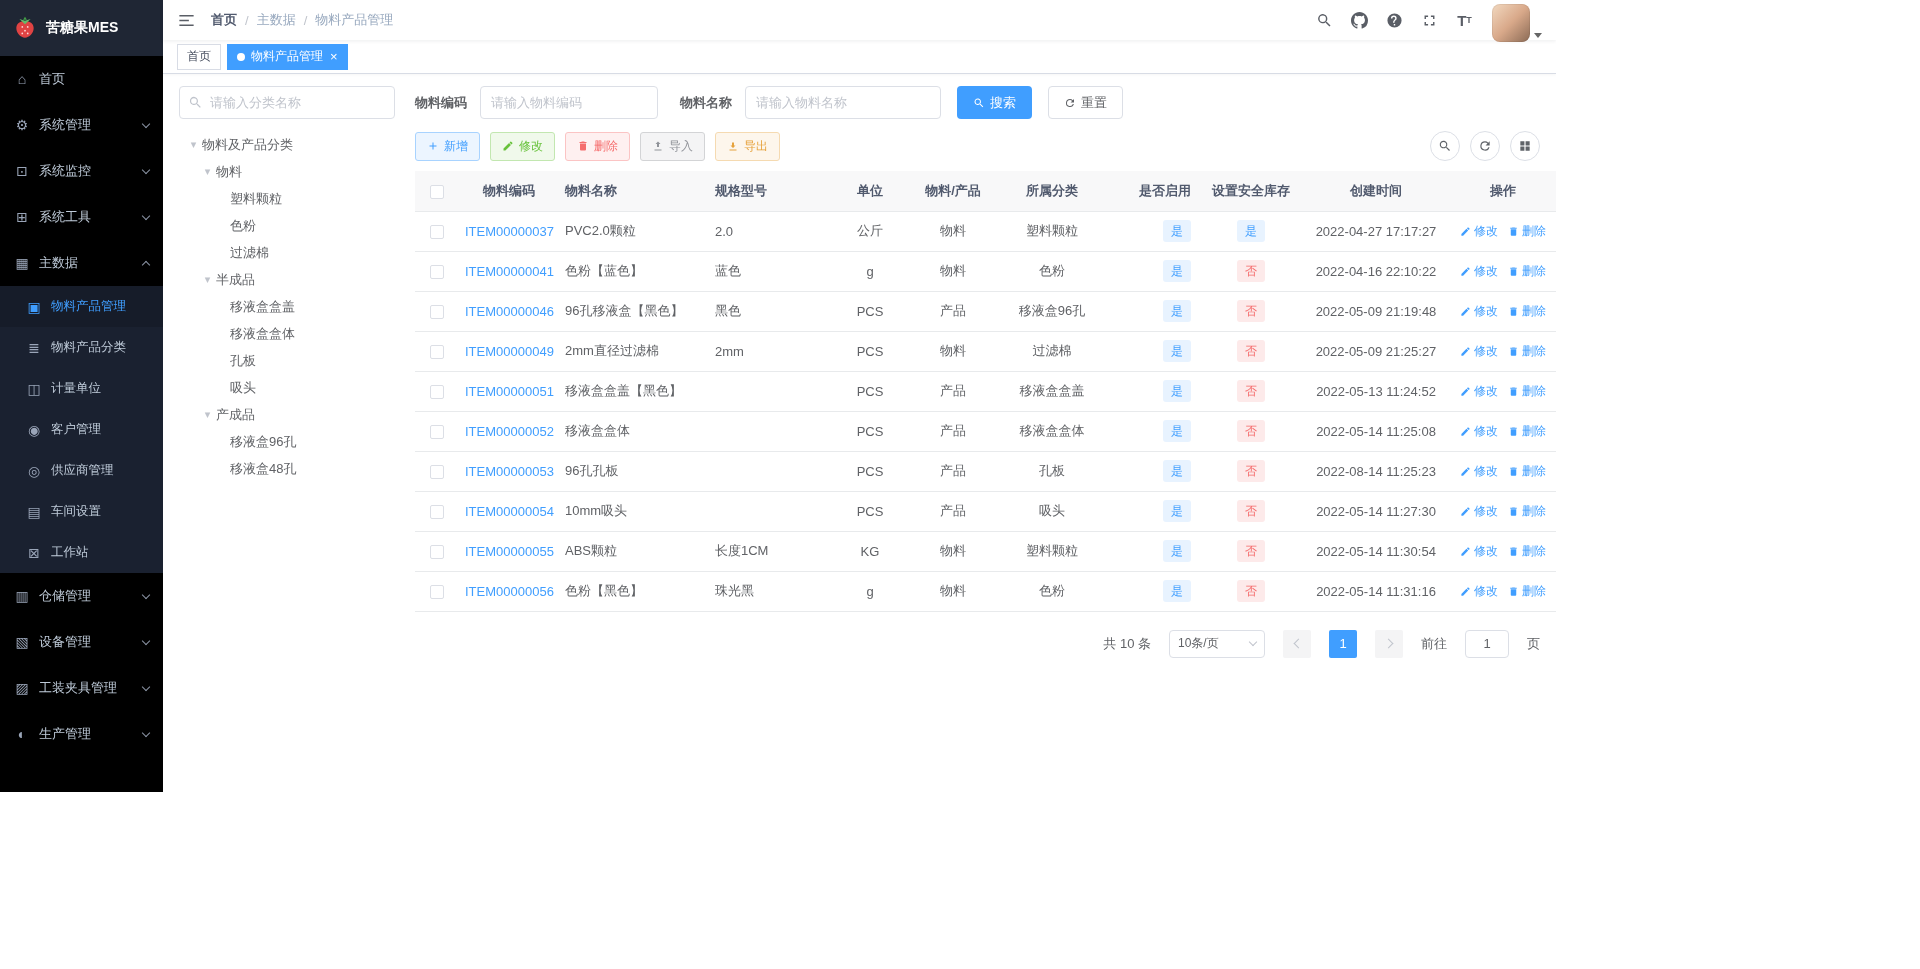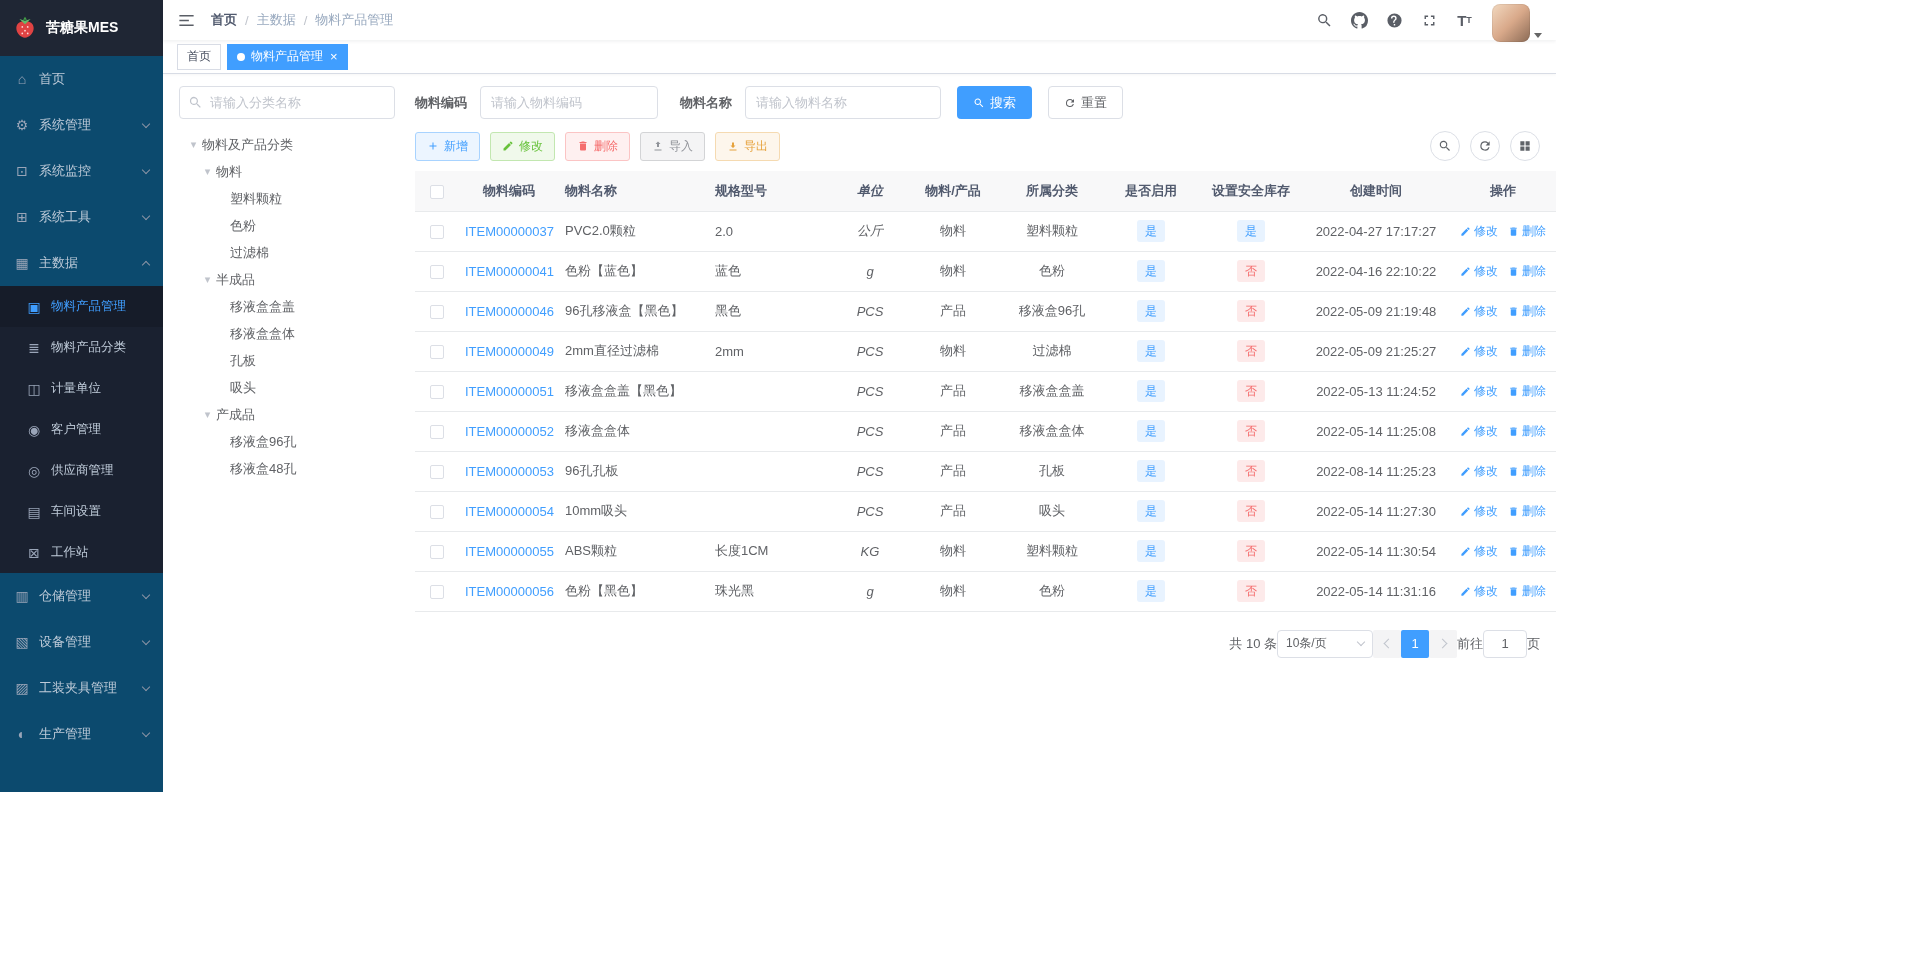--- a/index.html
+++ b/index.html
@@ -3,21 +3,21 @@
 <meta charset="utf-8">
 <style>
   *{box-sizing:border-box;margin:0;padding:0;}
   html,body{background:#fff;}
   body{font-family:"Liberation Sans","DejaVu Sans",sans-serif;color:#303133;}
   :root{--accent:#409eff;--success:#67c23a;--danger:#f56c6c;--warning:#e6a23c;}
 
   .app{width:1556px;height:792px;display:flex;overflow:hidden;background:#fff;}
 
   
-  .sidebar{width:163px;flex-shrink:0;background:#0c4a6e;display:flex;flex-direction:column;overflow:hidden;}
+  .sidebar{width:163px;flex-shrink:0;background:#000000;display:flex;flex-direction:column;overflow:hidden;}
   .logo{height:56px;display:flex;align-items:center;gap:8px;padding:0 12px;background:#1f2634;cursor:pointer;}
   .logo-title{color:#fff;font-size:14px;font-weight:bold;white-space:nowrap;}
   .menu{flex:1;font-size:13px;overflow:hidden;}
   .menu-item{height:46px;display:flex;align-items:center;gap:9px;padding:0 14px;color:#bfcbd9;cursor:pointer;white-space:nowrap;}
   .mi-icon{width:16px;text-align:center;font-size:14px;color:#9aa5b8;flex-shrink:0;}
   .mi-label{overflow:hidden;text-overflow:ellipsis;}
   .chev{margin-left:auto;width:6px;height:6px;border-right:1.5px solid #8b94a5;border-bottom:1.5px solid #8b94a5;transform:rotate(45deg);margin-top:-3px;flex-shrink:0;}
   .chev.up{transform:rotate(-135deg);margin-top:4px;}
   .submenu{background:#1a2130;}
   .submenu .menu-item{height:41px;padding-left:26px;font-size:12.5px;}
@@ -85,37 +85,37 @@
   .circle-btn svg{width:14px;height:14px;}
 
   table{width:100%;border-collapse:collapse;table-layout:fixed;}
   thead th{background:#f8f8f9;color:#515a6e;font-size:13px;font-weight:700;height:40px;border-bottom:1px solid #e8eaec;padding:0 6px;text-align:center;white-space:nowrap;overflow:hidden;}
   tbody td{height:40px;border-bottom:1px solid #e8eaec;font-size:13px;color:#606266;padding:0 6px;text-align:center;white-space:nowrap;overflow:hidden;}
   th.col-name,td.col-name,th.col-spec,td.col-spec{text-align:left;}
   .col-checkbox{width:44px;}
   .col-code{width:100px;}
   .col-name{width:150px;}
   .col-spec{width:124px;}
-  .col-unit{width:74px;font-style:italic;}
+  .col-unit{width:74px;}
   .col-type{width:92px;}
   .col-cat{width:106px;}
-  .col-enabled{width:92px;}
+  .col-enabled{width:92px;text-align:right;}
   .col-safety{width:108px;}
   .col-created{width:142px;}
   .col-ops{width:112px;}
   .cbx{display:inline-block;width:14px;height:14px;border:1px solid #dcdfe6;border-radius:2px;background:#fff;vertical-align:middle;cursor:pointer;}
   .code-link{color:var(--accent);cursor:pointer;}
   .badge{display:inline-block;min-width:28px;padding:5px 8px;border-radius:3px;font-size:12px;line-height:1;}
   .badge.yes{background:#e8f3ff;color:var(--accent);}
   .badge.no{background:#fdeaea;color:var(--danger);}
   .op-link{color:var(--accent);font-size:12px;cursor:pointer;display:inline-flex;align-items:center;gap:3px;margin:0 5px;}
   .op-link svg{width:11px;height:11px;}
 
   
-  .pagination{display:flex;align-items:center;justify-content:flex-end;gap:0;margin-top:18px;font-size:13px;color:#606266;}
+  .pagination{display:flex;align-items:center;justify-content:flex-end;gap:18px;margin-top:18px;font-size:13px;color:#606266;}
   .page-size{display:flex;align-items:center;justify-content:space-between;width:96px;height:28px;border:1px solid #dcdfe6;border-radius:4px;padding:0 8px;font-size:12px;color:#606266;cursor:pointer;background:#fff;}
   .chev-sm{width:6px;height:6px;border-right:1.2px solid #c0c4cc;border-bottom:1.2px solid #c0c4cc;transform:rotate(45deg);margin-top:-3px;}
   .pg-btn{width:28px;height:28px;border-radius:2px;background:#f4f4f5;color:#c0c4cc;display:flex;align-items:center;justify-content:center;cursor:pointer;}
   .pg-cur{width:28px;height:28px;border-radius:2px;background:var(--accent);color:#fff;display:flex;align-items:center;justify-content:center;font-size:13px;cursor:pointer;}
   .arrow{width:7px;height:7px;border-left:1.5px solid currentColor;border-bottom:1.5px solid currentColor;}
   .arrow.left{transform:rotate(45deg);margin-left:2px;}
   .arrow.right{transform:rotate(-135deg);margin-right:2px;}
   .goto-input{width:44px;height:28px;border:1px solid #dcdfe6;border-radius:4px;text-align:center;font-size:13px;color:#606266;outline:none;}
 </style>
 </head>

